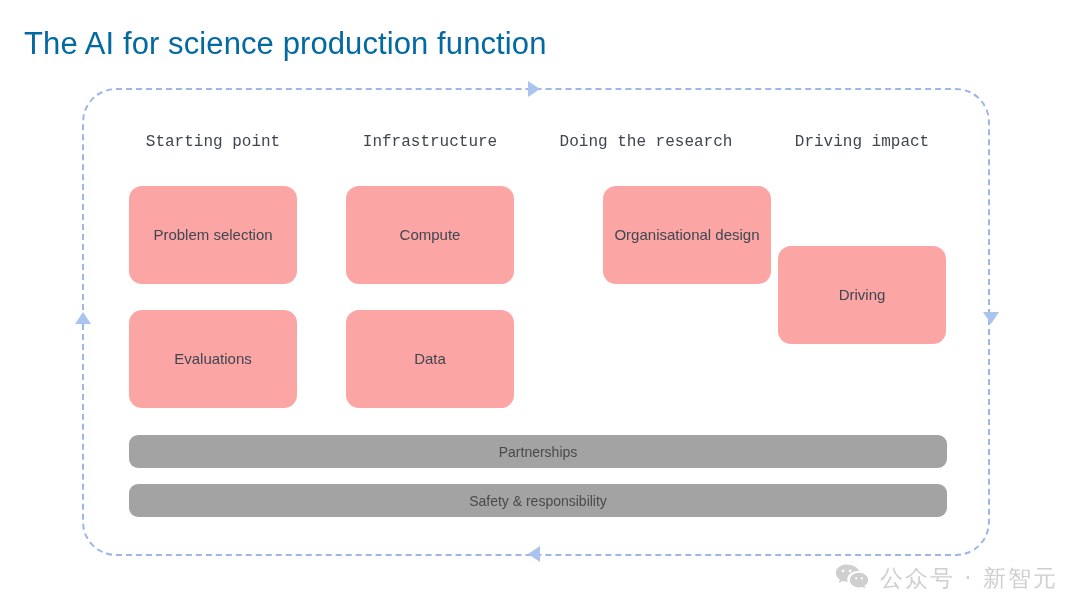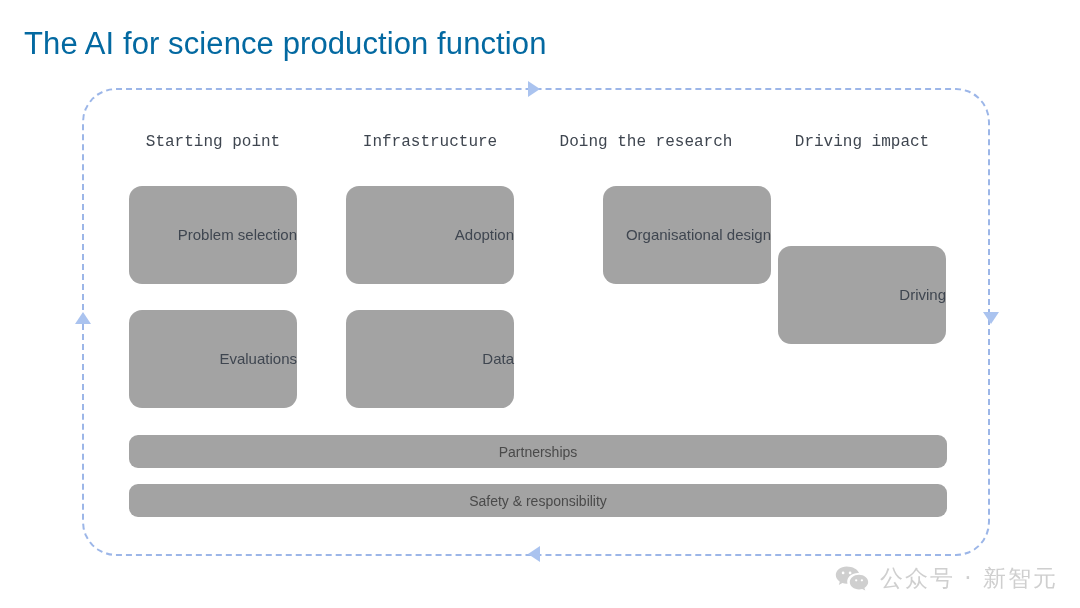--- a/index.html
+++ b/index.html
@@ -87,25 +87,25 @@
     color: #3f4650;
     text-align: center;
     white-space: nowrap;
     transform: translateX(-50%);
     font-family: Liberation Mono, monospace;
   }
 
   
   .card {
     position: absolute;
-    background: #a3a3a3;
+    background: #fca5a5;
     border-radius: 13px;
     display: flex;
     align-items: center;
-    justify-content: flex-end;
+    justify-content: center;
     text-align: center;
     box-sizing: border-box;
     padding: 4px 0;
   }
   .card-label {
     font-size: 15px;
     font-weight: 400;
     color: #3f4650;
     line-height: 1.35;
   }
@@ -129,21 +129,21 @@
   }
   #bar-partnerships { top: 435px; }
   #bar-safety       { top: 484px; }
 
   
   #watermark {
     position: absolute;
     right: 22px;
     bottom: 14px;
     display: flex;
-    align-items: center;
+    align-items: flex-start;
     gap: 11px;
     opacity: 1;
   }
   #watermark .wm-icon {
     display: block;
     width: 34px;
     height: 28px;
   }
   #watermark .wm-text {
     font-size: 23px;
@@ -170,21 +170,21 @@
   <div class="col-header" style="left:213px;">Starting point</div>
   <div class="col-header" style="left:430px;">Infrastructure</div>
   <div class="col-header" style="left:646px;">Doing the research</div>
   <div class="col-header" style="left:862px;">Driving impact</div>
 
   <div class="card" style="left:129px; top:186px; width:168px; height:98px;">
     <span class="card-label">Problem selection</span>
   </div>
 
   <div class="card" style="left:346px; top:186px; width:168px; height:98px;">
-    <span class="card-label">Adoption</span>
+    <span class="card-label">Compute</span>
   </div>
 
   <div class="card" style="left:562px; top:186px; width:168px; height:98px;margin-left:41px;">
     <span class="card-label">Organisational design</span>
   </div>
 
   <div class="card" style="left:778px; top:246px; width:168px; height:98px;">
     <span class="card-label">Driving</span>
   </div>
 

